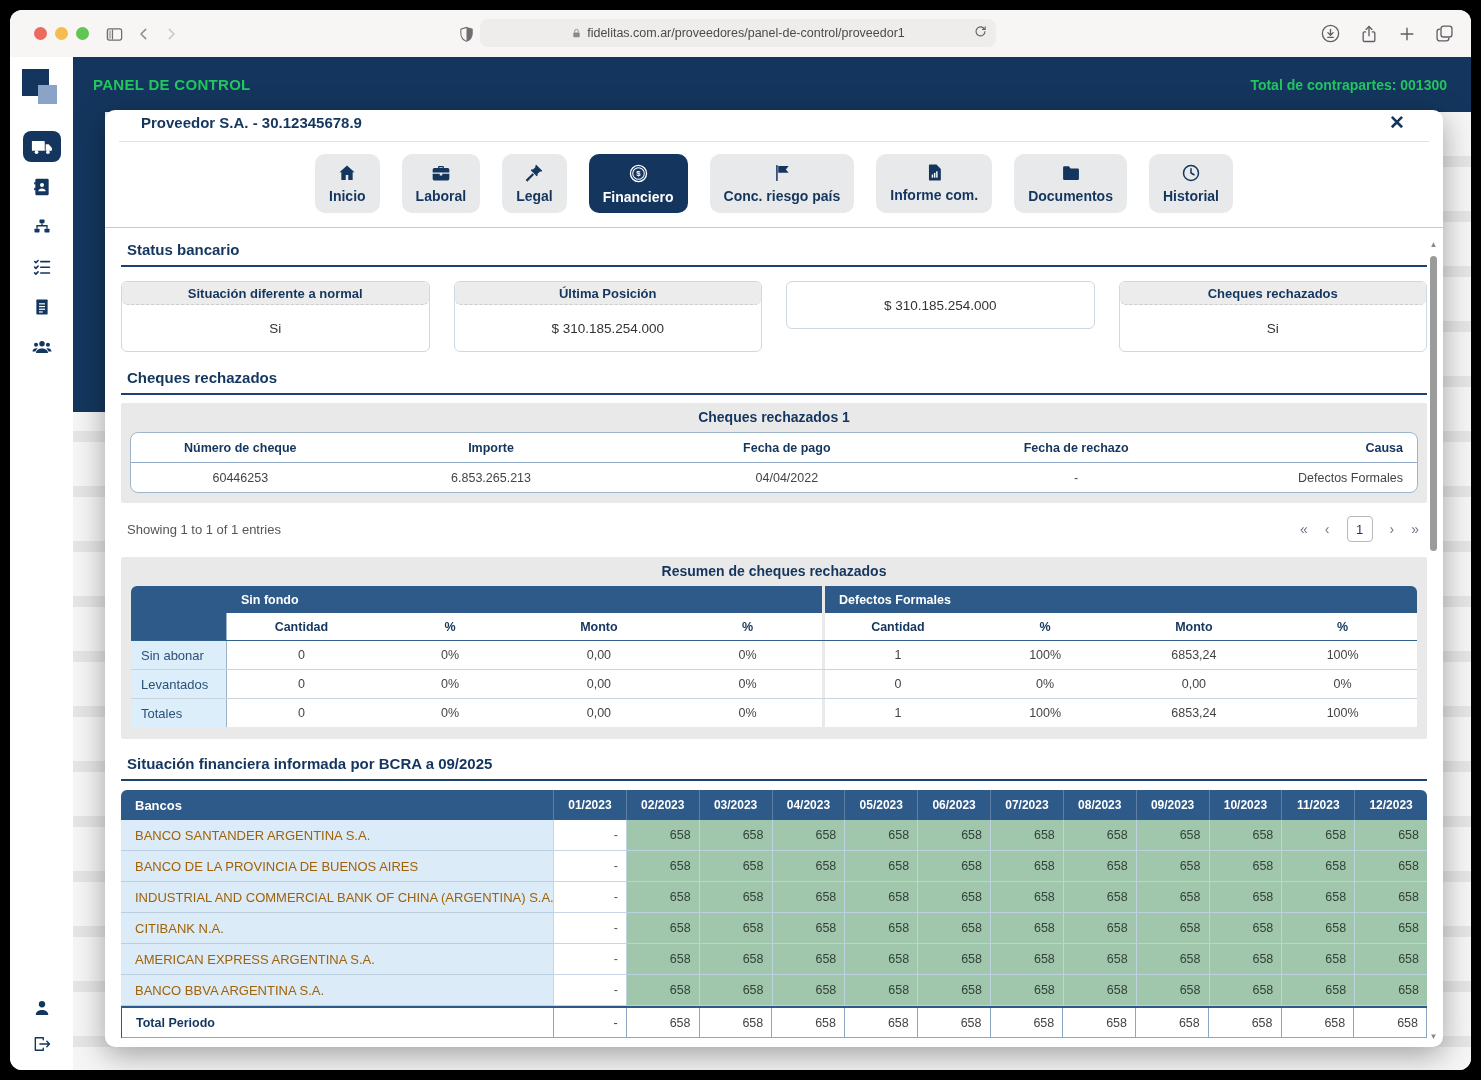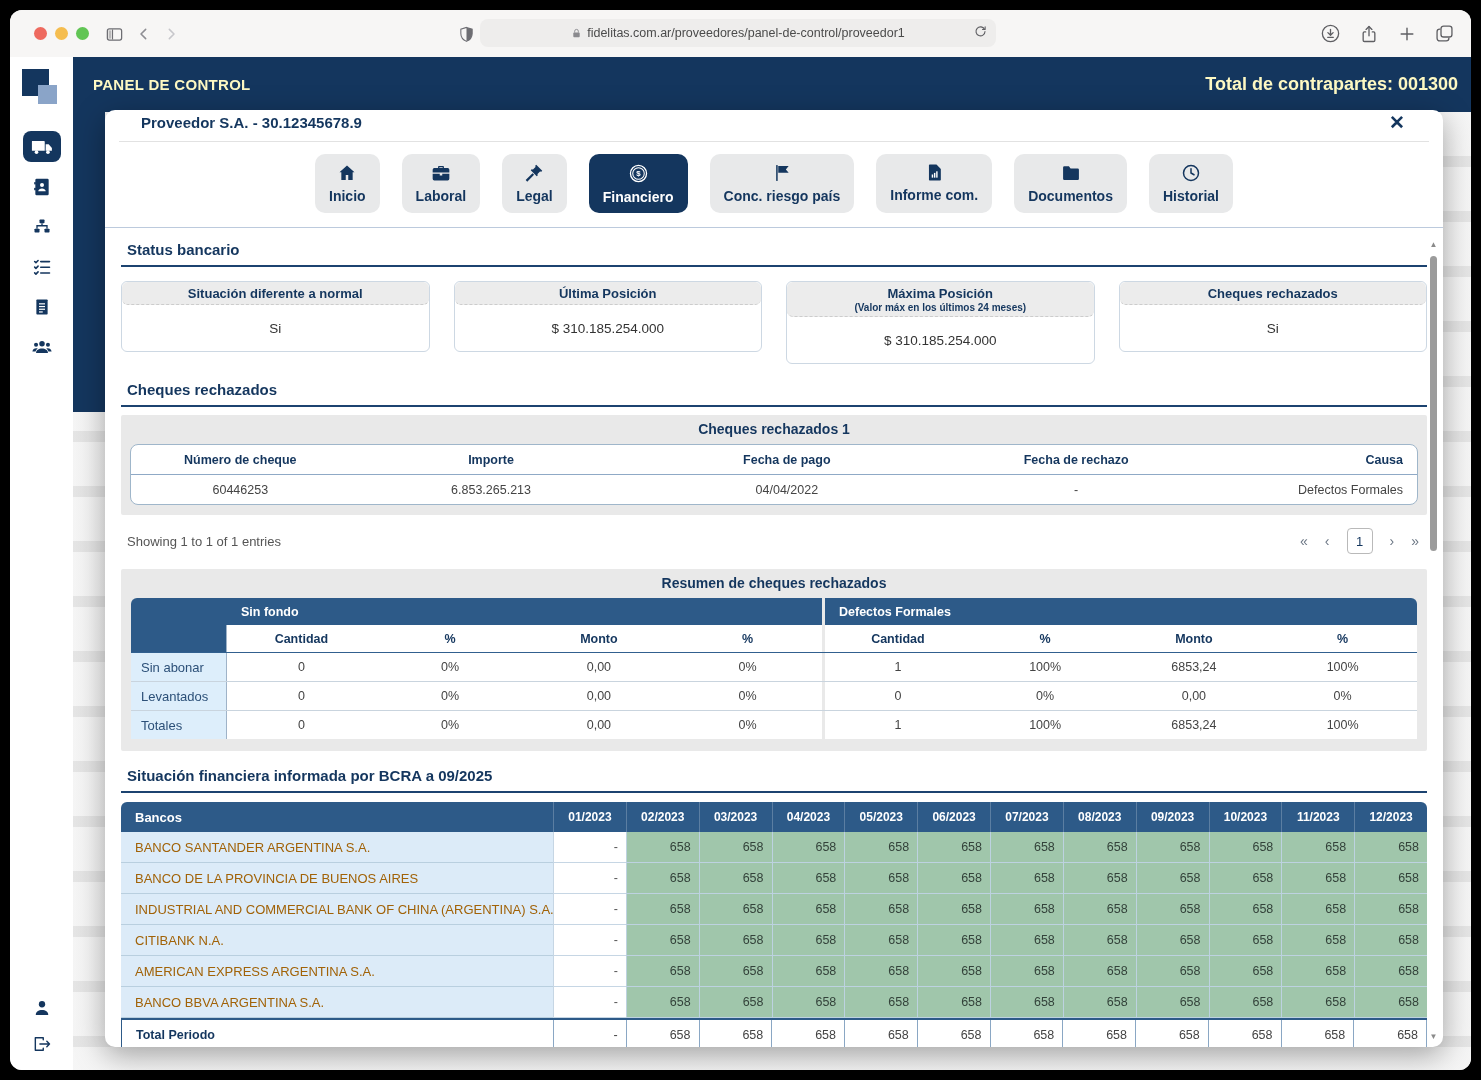--- a/index.html
+++ b/index.html
@@ -30,24 +30,24 @@
   .logo .sq1 { position:absolute; left:0; top:0; width:27px; height:27px; background:#14365e; }
   .logo .sq2 { position:absolute; left:16px; top:16px; width:19px; height:19px; background:#8aa4c8; }
   .side-btn { width:38px; height:31px; border-radius:8px; display:flex; align-items:center; justify-content:center;
               color:#14365e; margin-top:9px; }
   .side-btn.active { background:#14365e; color:#fff; margin-top:22px; }
   .side-bottom { margin-top:auto; margin-bottom:12px; display:flex; flex-direction:column; gap:12px; align-items:center; color:#14365e; }
 
   .main { position:absolute; left:63px; top:0; right:0; bottom:0; background:#eaeaea; overflow:hidden; }
   .main .stripes { position:absolute; left:0; right:0; top:55px; bottom:0; z-index:0;
        background:repeating-linear-gradient(180deg, rgba(255,255,255,.55) 0 44px, rgba(0,0,0,.02) 44px 55px); }
-  .topbar { position:relative; z-index:2; height:55px; background:#14365e; color:#fef9c3;
-            display:flex; align-items:center; justify-content:space-between; padding:0 13px 0 20px; }
+  .topbar { position:relative; z-index:2; height:55px; background:#14365e; color:#22c55e;
+            display:flex; align-items:center; justify-content:space-between; padding:0 24px 0 20px; }
   .topbar .tb-title { font-size:15px; font-weight:bold; letter-spacing:.3px; }
-  .topbar .tb-count { font-size:18px; font-weight:bold; }
+  .topbar .tb-count { font-size:14px; font-weight:bold; }
   .navy-strip { position:absolute; left:0; top:55px; width:32px; height:300px; background:#14365e; z-index:1; }
 
   
   .modal { position:absolute; left:32px; top:53px; width:1338px; height:937px; background:#fff; border-radius:10px;
            box-shadow:0 8px 30px rgba(0,0,0,.35); z-index:3; overflow:hidden; }
   .m-title-row { display:flex; justify-content:space-between; align-items:center; padding:3px 24px 9px 22px;
                  border-bottom:1px solid #e2e2e2; margin:0 14px; }
   .m-title { color:#14365e; font-weight:bold; font-size:15px; }
   .m-close { color:#14365e; font-size:19px; font-weight:bold; cursor:default; line-height:1; }
 
@@ -361,24 +361,20 @@
         <div class="cards">
           <div class="card">
             <div class="card-h">Situación diferente a normal</div>
             <div class="card-b">Si</div>
           </div>
           <div class="card">
             <div class="card-h">Última Posición</div>
             <div class="card-b">$ 310.185.254.000</div>
           </div>
           <div class="card">
-            <div class="card-h">
-              <div>Máxima Posición</div>
-              <div class="card-sub">(Valor máx en los últimos 24 meses)</div>
-            </div>
             <div class="card-b">$ 310.185.254.000</div>
           </div>
           <div class="card">
             <div class="card-h">Cheques rechazados</div>
             <div class="card-b">Si</div>
           </div>
         </div>
 
         <div class="sec-h" style="margin-top:17px;">Cheques rechazados</div>
         <div class="sec-line"></div>

